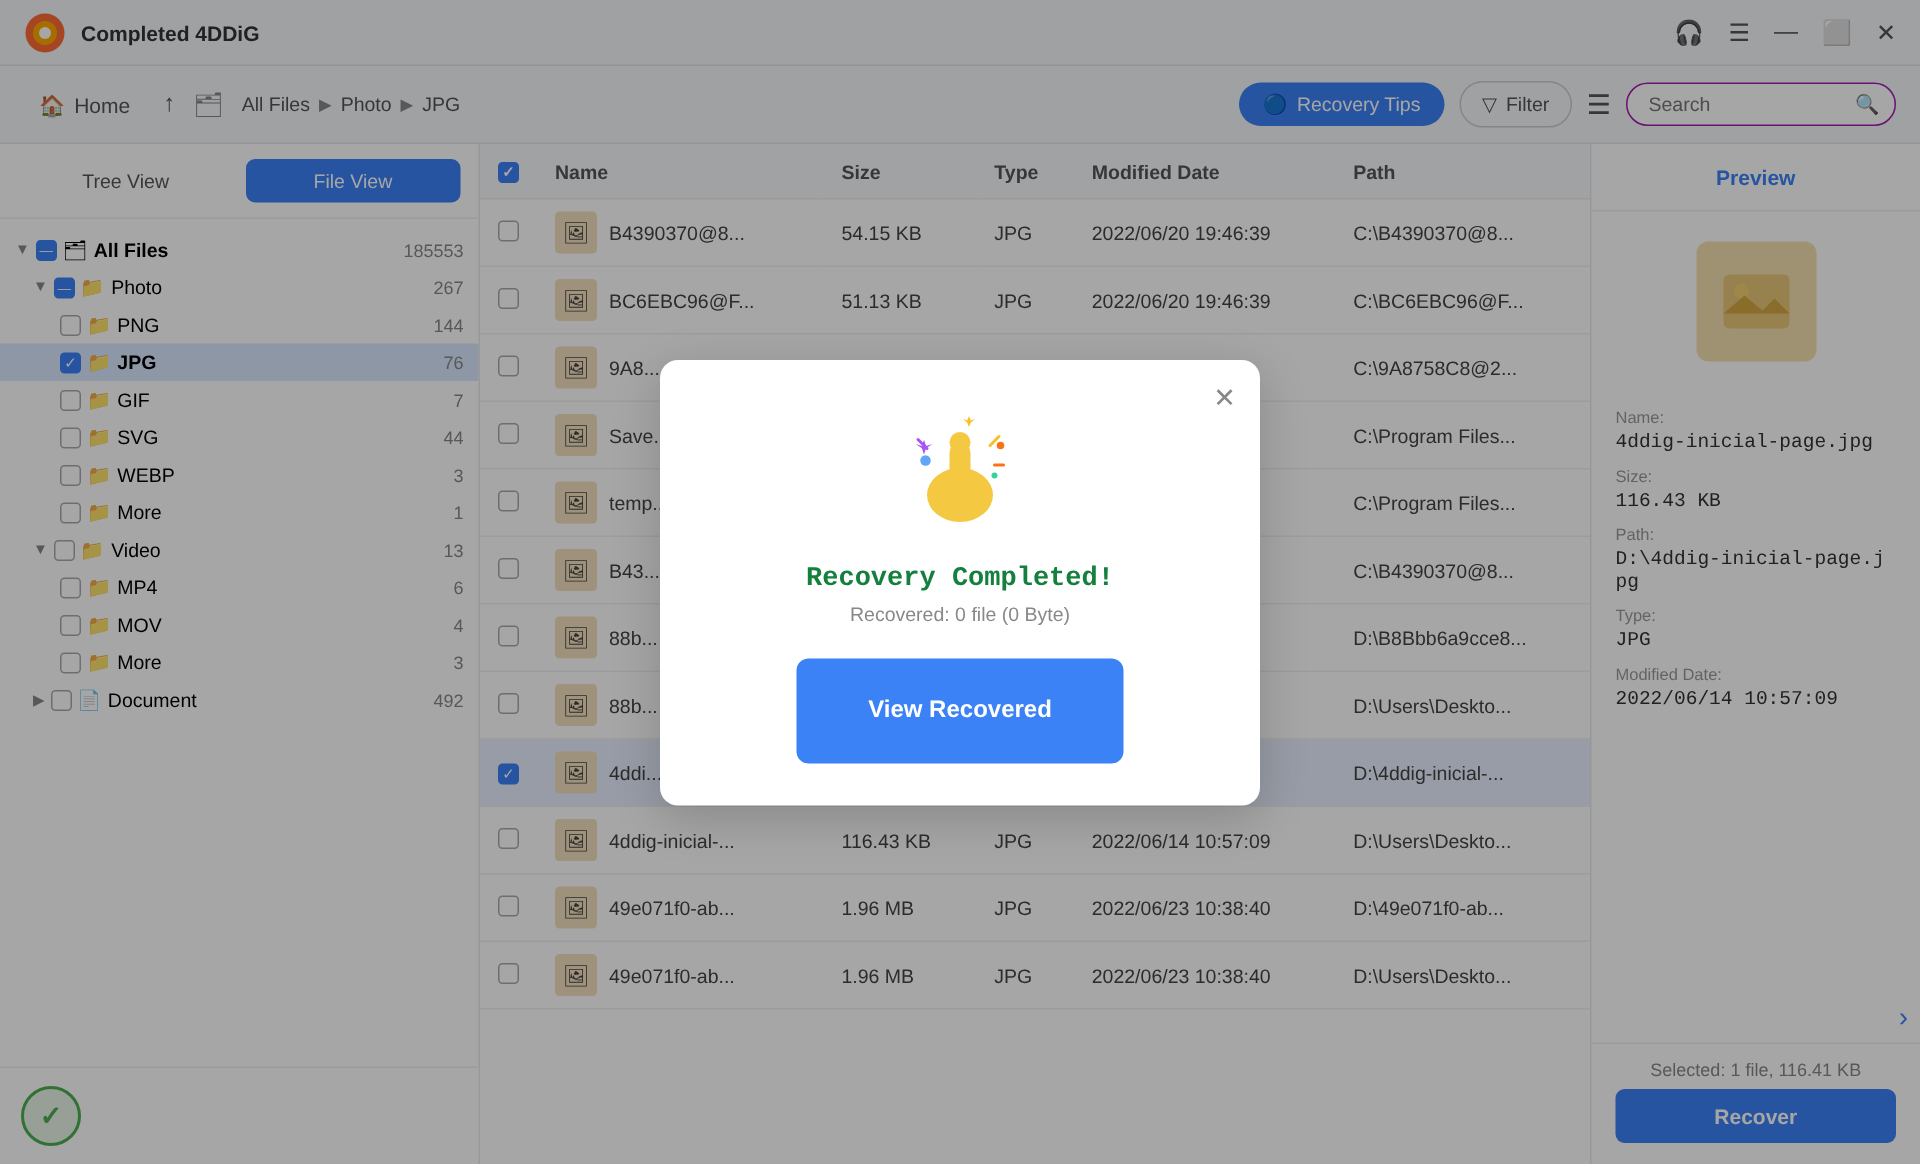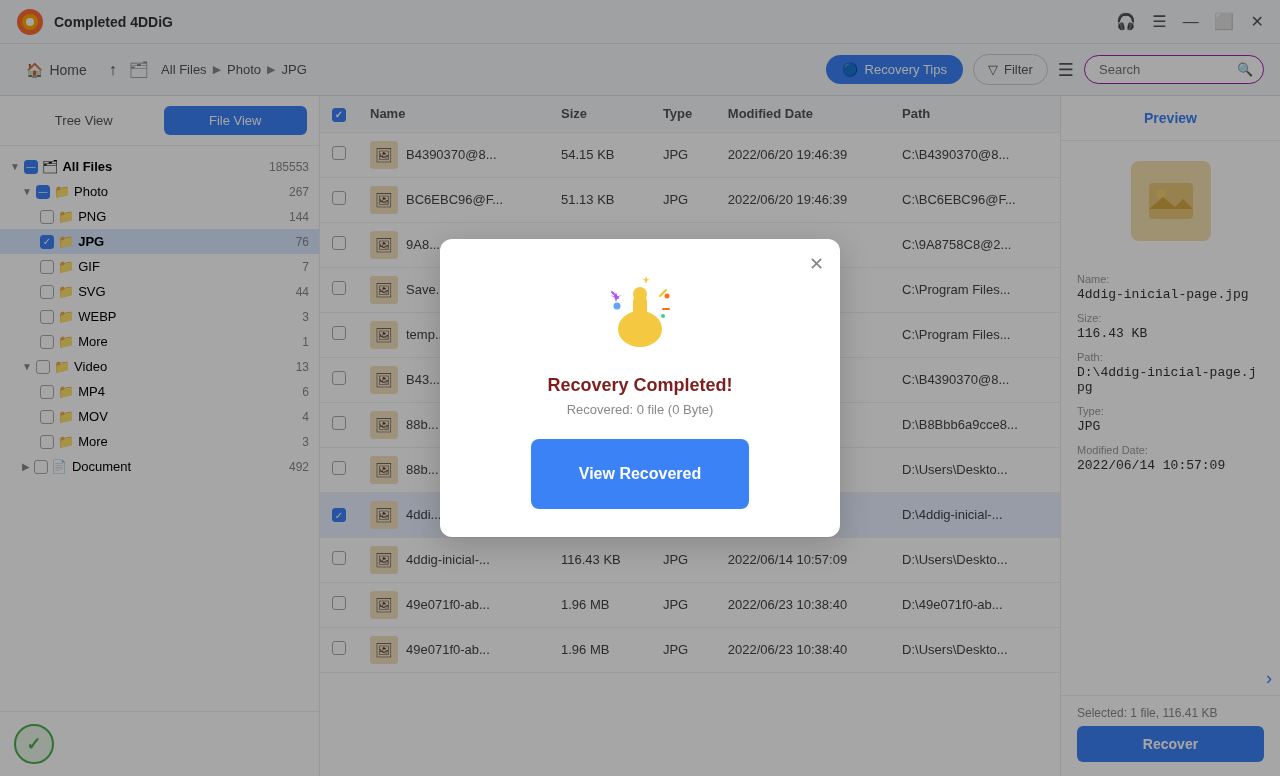--- a/index.html
+++ b/index.html
@@ -169,21 +169,21 @@
       font-size: 36px;
     }
     .preview-details { padding: 12px 16px; flex: 1; }
     .preview-label { font-size: 11px; color: #999; margin-bottom: 2px; }
     .preview-value { font-size: 13px; color: #333; margin-bottom: 10px; word-break: break-all; font-family: Liberation Mono, monospace; }
     .preview-bottom {
       padding: 10px 16px 14px;
       border-top: 1px solid #eee;
       display: flex; flex-direction: column; gap: 6px;
     }
-    .selected-info { font-size: 12px; color: #888; }
+    .selected-info { font-size: 12px; color: #888; text-align: center; }
     .btn-recover {
       background: #3b82f6; color: white; border: none; border-radius: 6px;
       padding: 10px; font-size: 14px; font-weight: 600; cursor: pointer;
       width: 100%;
     }
     .chevron-right { color: #3b82f6; font-size: 18px; cursor: pointer; }
 
     
     .modal-overlay {
       position: absolute;
@@ -210,22 +210,22 @@
       top: 14px; right: 16px;
       background: none; border: none; cursor: pointer;
       font-size: 18px; color: #888;
     }
     .modal-icon-area {
       width: 100px; height: 90px;
       display: flex; align-items: center; justify-content: center;
       margin-bottom: 16px;
     }
     .modal-title {
-      font-size: 18px; font-weight: 700; color: #7f1d1d;
-      margin-bottom: 6px; text-align: right;
+      font-size: 18px; font-weight: 700; color: #15803d;
+      margin-bottom: 6px; text-align: right; font-family: Liberation Mono, monospace;
     }
     .modal-subtitle {
       font-size: 13px; color: #888;
       margin-bottom: 22px; text-align: center;
     }
     .btn-view-recovered {
       background: #3b82f6; color: white; border: none; border-radius: 8px;
       padding: 26px 48px; font-size: 16px; font-weight: 600; cursor: pointer;
     }
   </style>

